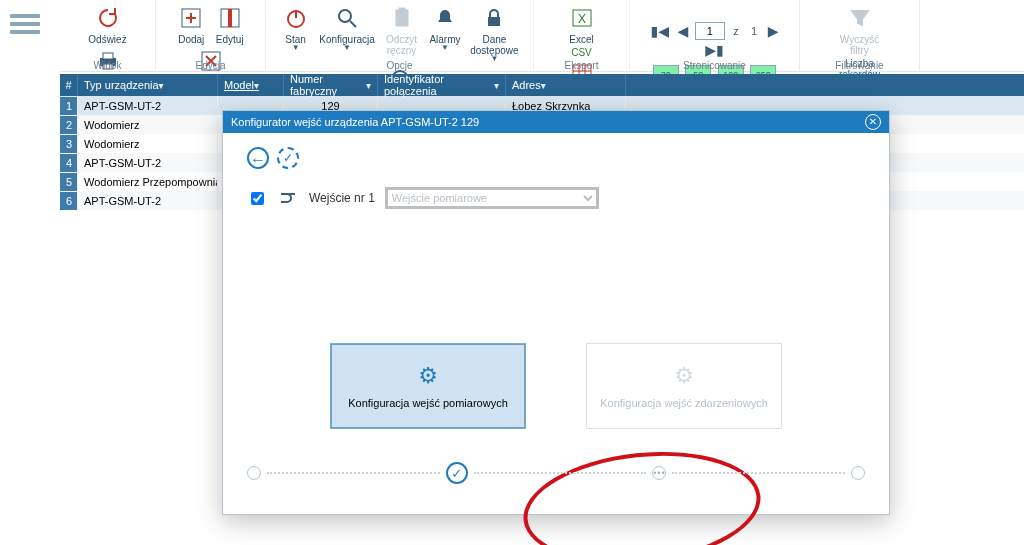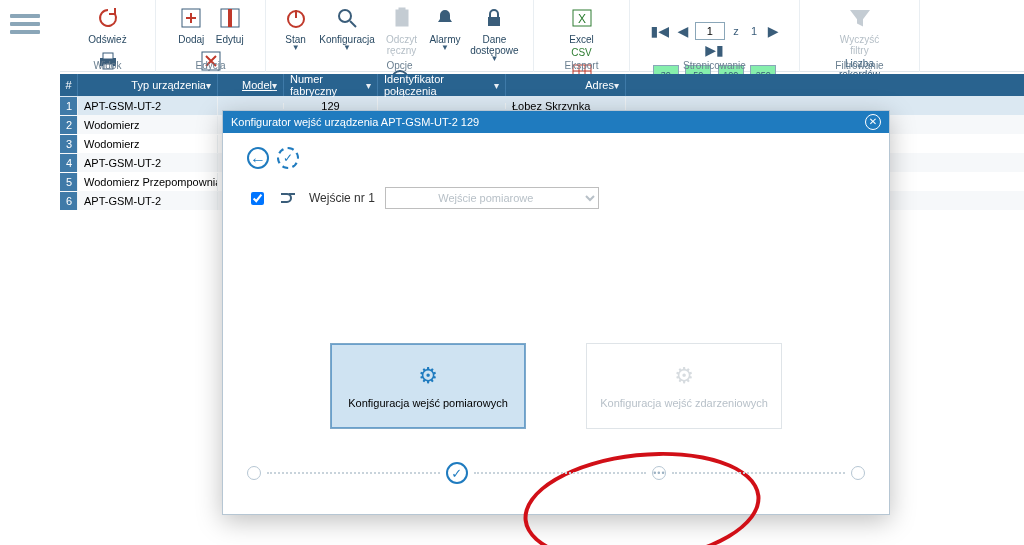--- a/index.html
+++ b/index.html
@@ -29,21 +29,21 @@
   .pagez { font-size:11px; color:#3a5d7a; padding:0 4px; vertical-align:middle;}
   .size-buttons { margin-top:6px; }
   .sbtn { display:inline-block; width:26px; height:20px; border:1px solid #8aa6b8; font-size:9px; color:#3a5d7a; line-height:18px; text-align:center; margin:0 1px; cursor:pointer; background:#86efac; }
 
   .filter-col { text-align:center; }
   .filter-col .fcount { font-size:12px; color:#3a5d7a; }
 
   
   .grid { position:absolute; left:60px; right:0; top:74px; }
   .ghead { background:#29638f; color:#fff; height:22px; font-size:11px; display:flex; }
-  .gh { padding:4px 6px; border-right:1px solid #3f7aa8; display:flex; align-items:center; justify-content:flex-end; }
+  .gh { padding:4px 6px; border-right:1px solid #3f7aa8; display:flex; align-items:center; justify-content:flex-start; }
   .gh .fico { font-size:10px; opacity:.9; }
   .col-idx { width:18px; justify-content:center; }
   .col-type { width:140px; }
   .col-model { width:66px;text-decoration:underline; }
   .col-serial { width:94px; }
   .col-conn { width:128px; }
   .col-addr { width:120px; }
   .grow .gc { font-size:11px; padding:3px 6px; border-right:1px solid #eef2f5; white-space:nowrap; overflow:hidden; }
   .grow { display:flex; height:19px; align-items:center; }
   .grow:nth-child(even){ background:#f6f8fa; }
@@ -57,21 +57,21 @@
   .modal-title { background:#1f7bbf; color:#fff; font-size:11px; height:22px; line-height:22px; padding:0 8px; display:flex; justify-content:space-between; align-items:center; }
   .modal-close { width:16px; height:16px; border:1px solid #fff; border-radius:50%; display:flex; align-items:center; justify-content:center; font-size:10px; cursor:pointer; }
   .modal-body { padding:14px 24px; position:relative; height:calc(100% - 22px); }
   .mhead { display:flex; align-items:center; gap:8px; }
   .backbtn { width:22px; height:22px; border:2px solid #1f7bbf; border-radius:50%; color:#1f7bbf; display:flex; align-items:center; justify-content:center; font-weight:bold; cursor:pointer; }
   .mtitle { font-size:16px; font-weight:600; color:#222; flex:1; }
   .okcircle { width:22px; height:22px; border:2px dashed #1f7bbf; border-radius:50%; color:#1f7bbf; display:flex; align-items:center; justify-content:center; font-size:12px; }
 
   .inprow { margin-top:18px; display:flex; align-items:center; gap:10px; font-size:12px; color:#333; }
   .inprow input[type=checkbox]{ width:13px; height:13px; }
-  .inprow select { width:214px; height:22px; font-size:11px; border:1px solid #a3a3a3; color:#9aa6b0; background:#fff;text-align:center; }
+  .inprow select { width:214px; height:22px; font-size:11px; border:3px solid #a3a3a3; color:#9aa6b0; background:#fff; }
   .linkicon svg{ display:block; }
 
   .cards { position:absolute; left:24px; right:24px; top:210px; display:flex; gap:60px; justify-content:center; }
   .card { width:196px; height:86px; border:1px solid #c3d2de; display:flex; flex-direction:column; align-items:center; justify-content:center; gap:8px; font-size:11px; cursor:pointer; }
   .card.active { background:#cfe3f2; border-color:#7fa9c9; box-shadow:0 0 0 1px #6aa0cc inset; }
   .card.inactive { color:#b8c1c9; border-color:#dfe4e8; cursor:default; }
   .card .gear { font-size:22px; }
   .card.inactive .gear { color:#d7dce0; }
   .card.active .gear { color:#1f7bbf; }
 

